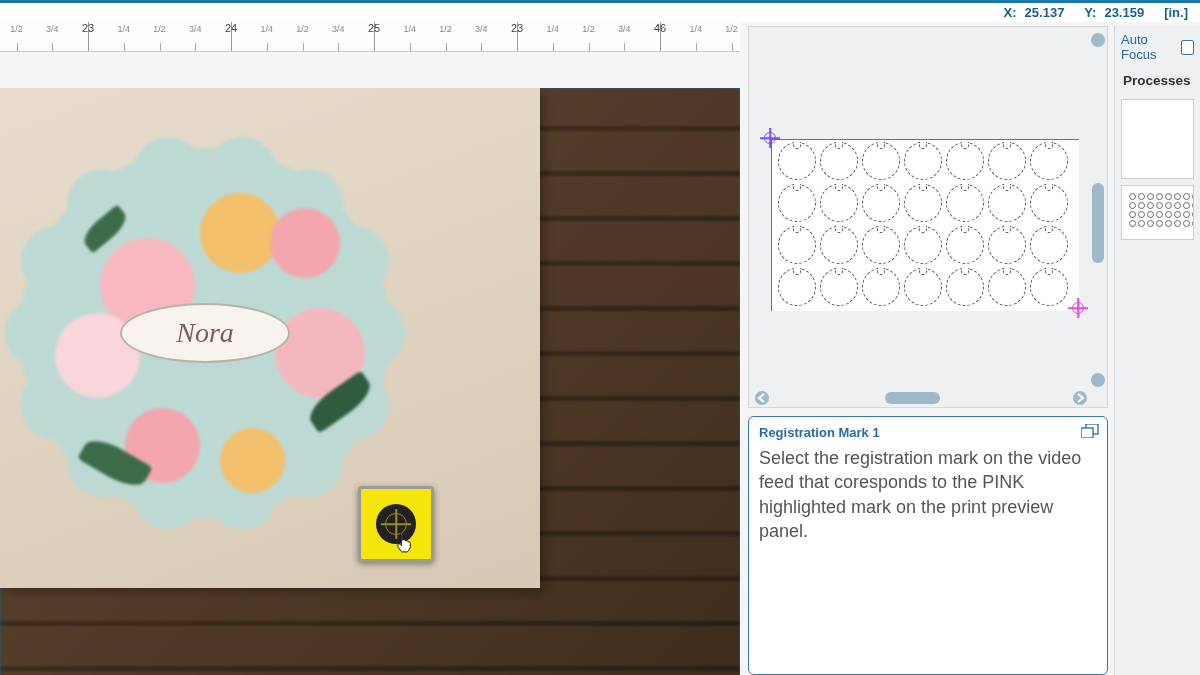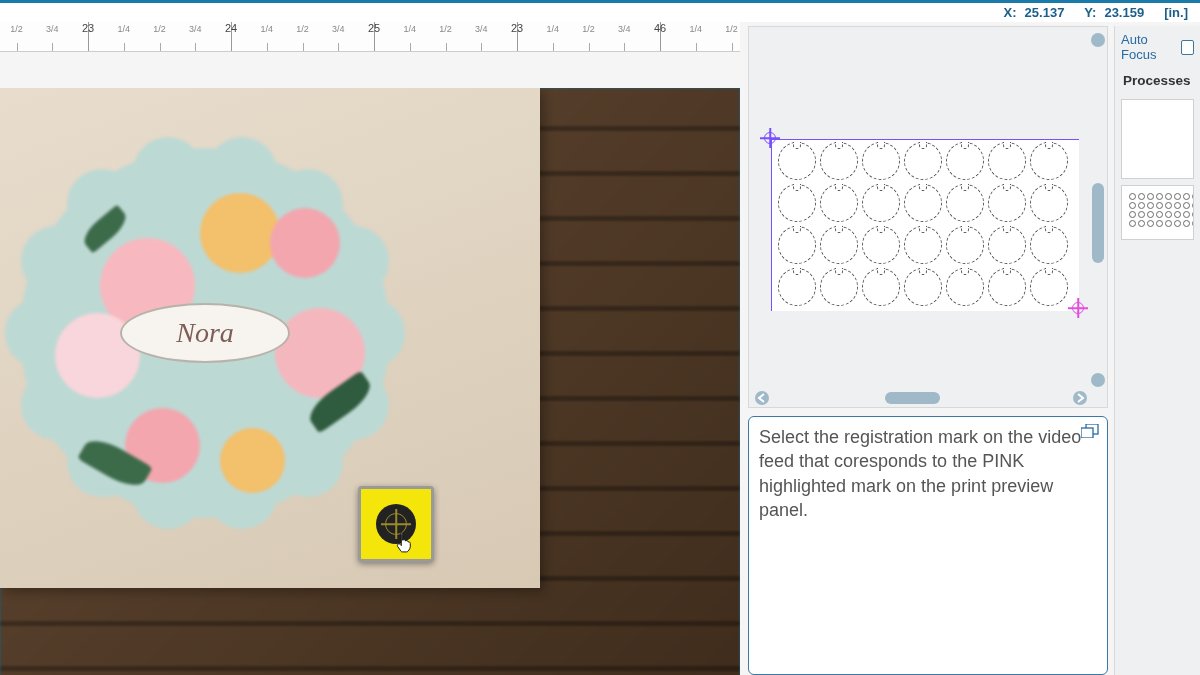--- a/index.html
+++ b/index.html
@@ -443,20 +443,21 @@
         </svg>
     </div>
   </div>
 </div>
 
 <div class="instruction-panel">
   <svg class="instruction-icon" viewBox="0 0 18 14">
     <rect x="5" y="0" width="12" height="10" fill="none" stroke="#2a6aa0" stroke-width="1.3"></rect>
     <rect x="0" y="4" width="12" height="10" fill="#fff" stroke="#2a6aa0" stroke-width="1.3"></rect>
   </svg>
+  <div class="instruction-title">Registration Mark 1</div>
   <div class="instruction-body">Select the registration mark on the video feed that coresponds to the PINK highlighted mark on the print preview panel.</div>
 </div>
 
 <div class="side-panel">
   <div class="side-row">
     <span>Auto Focus</span>
     <span class="checkbox-mock"></span>
   </div>
   <div class="side-header">Processes</div>
   <div class="thumb-card"></div>

